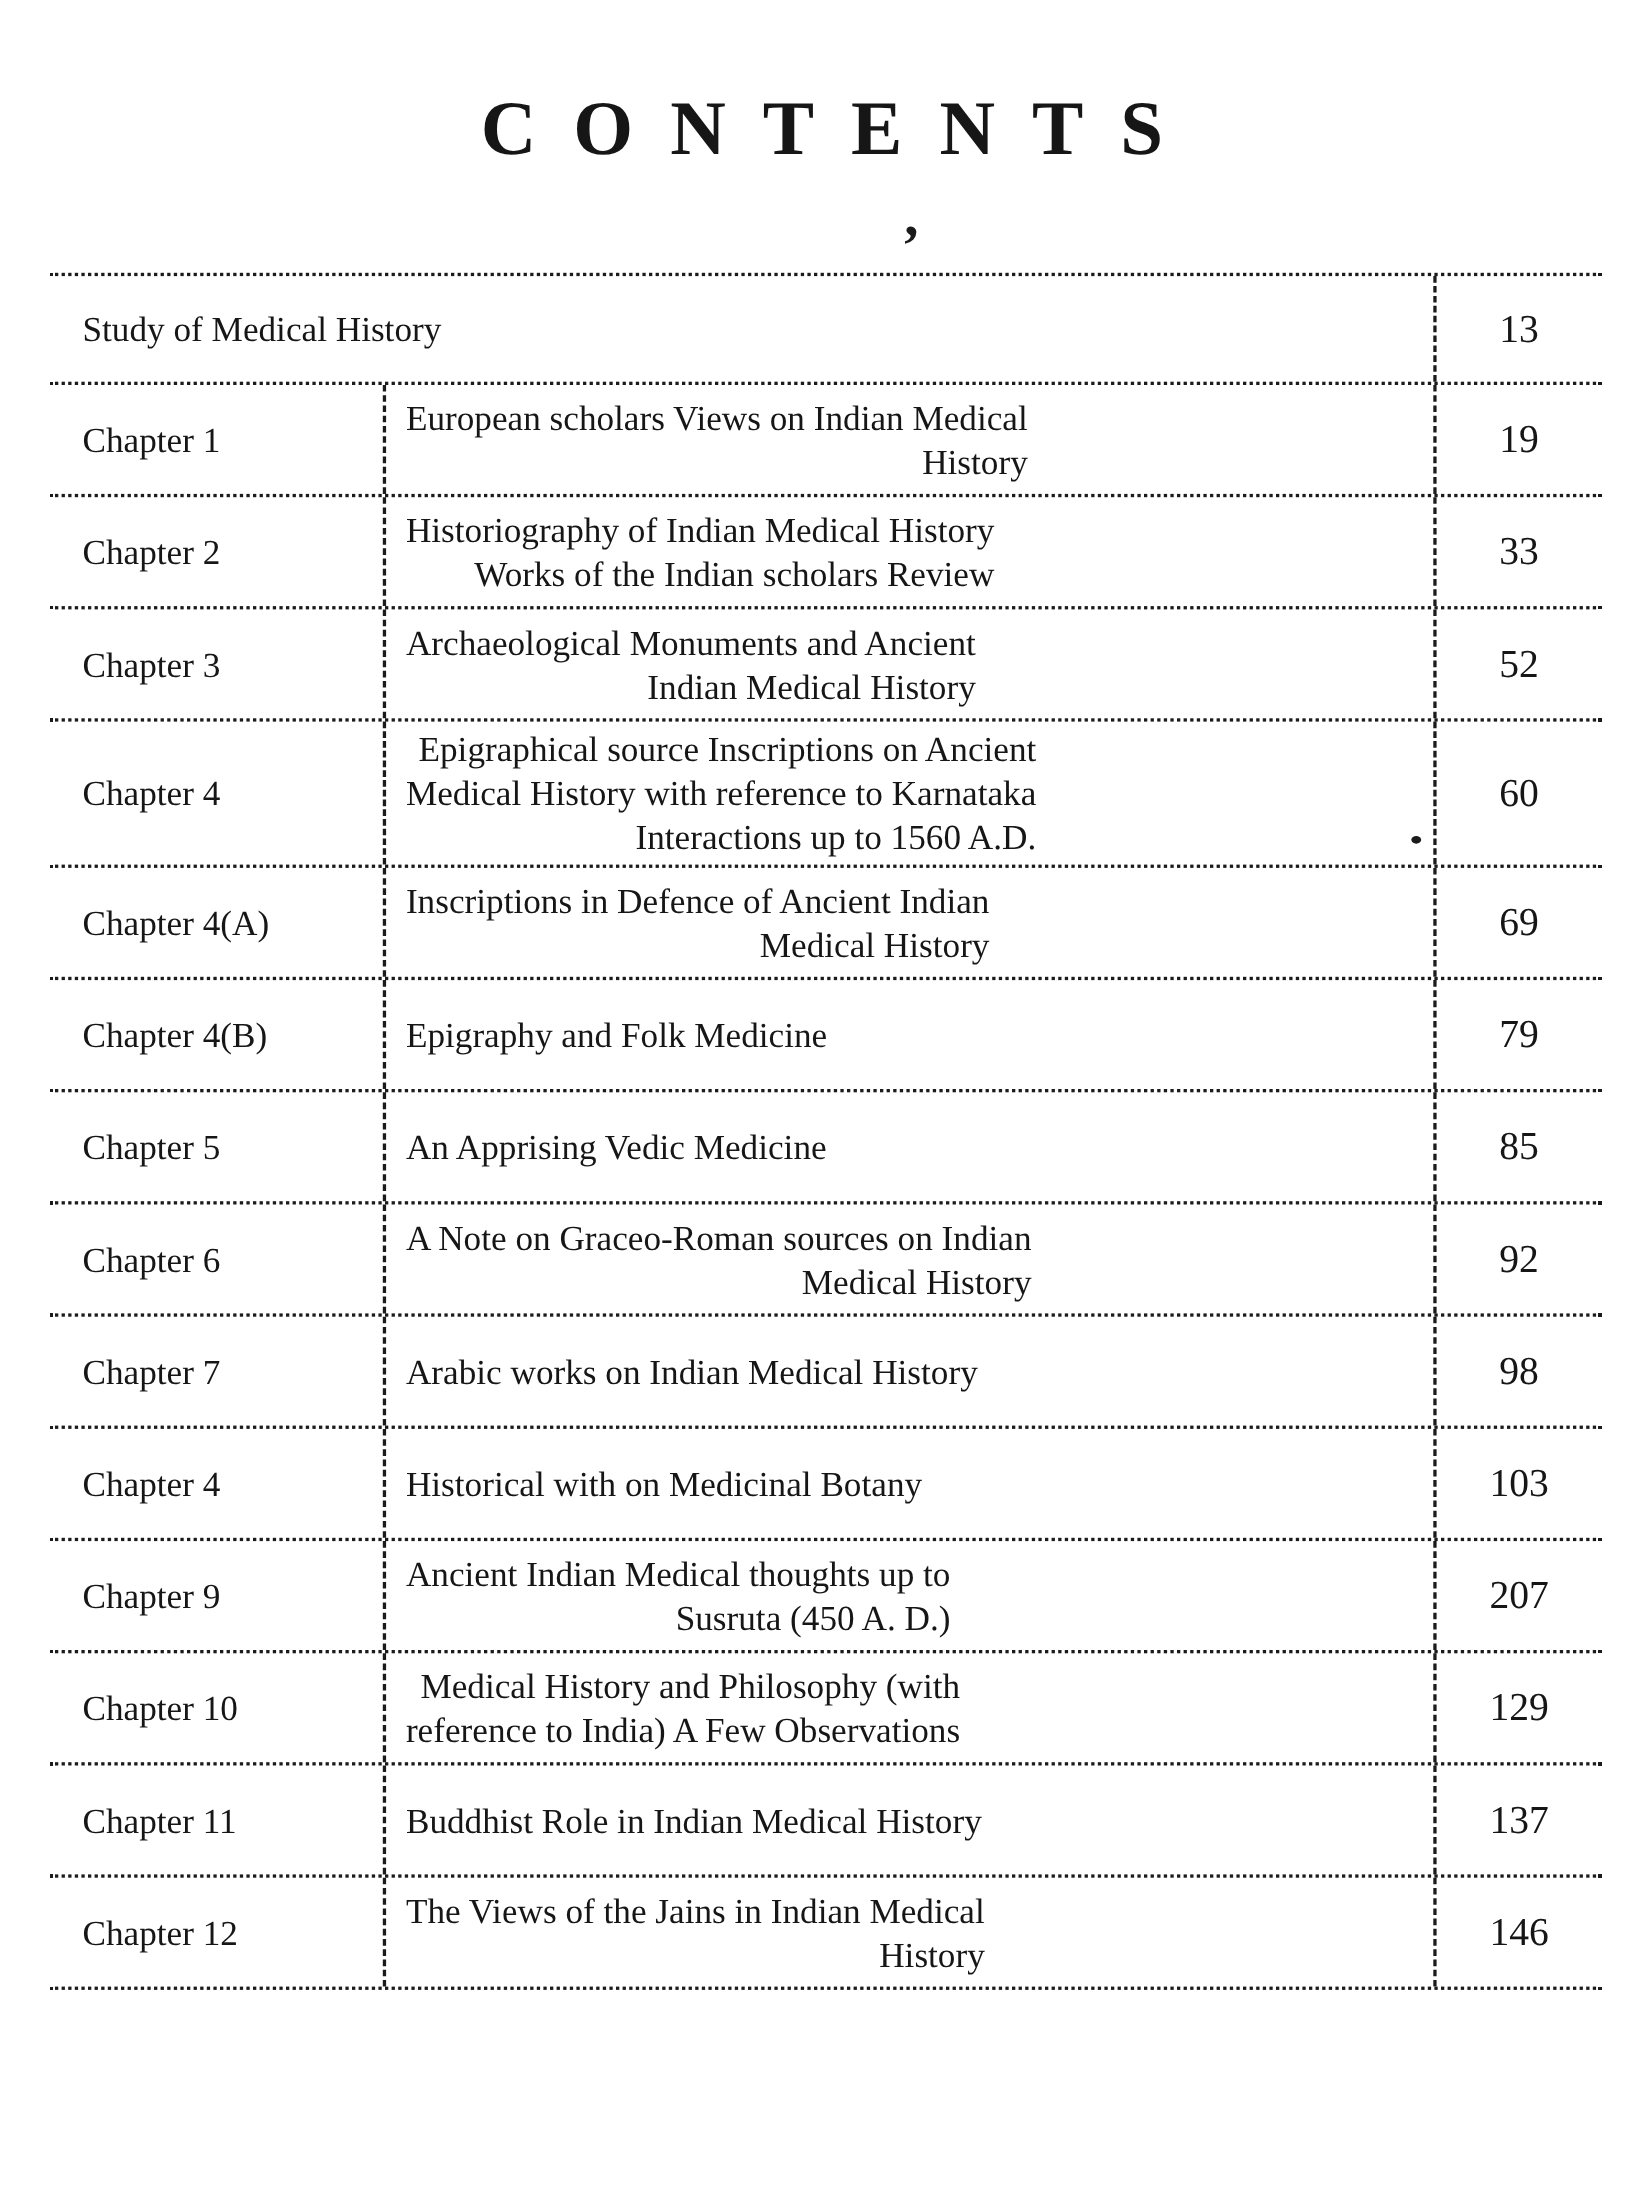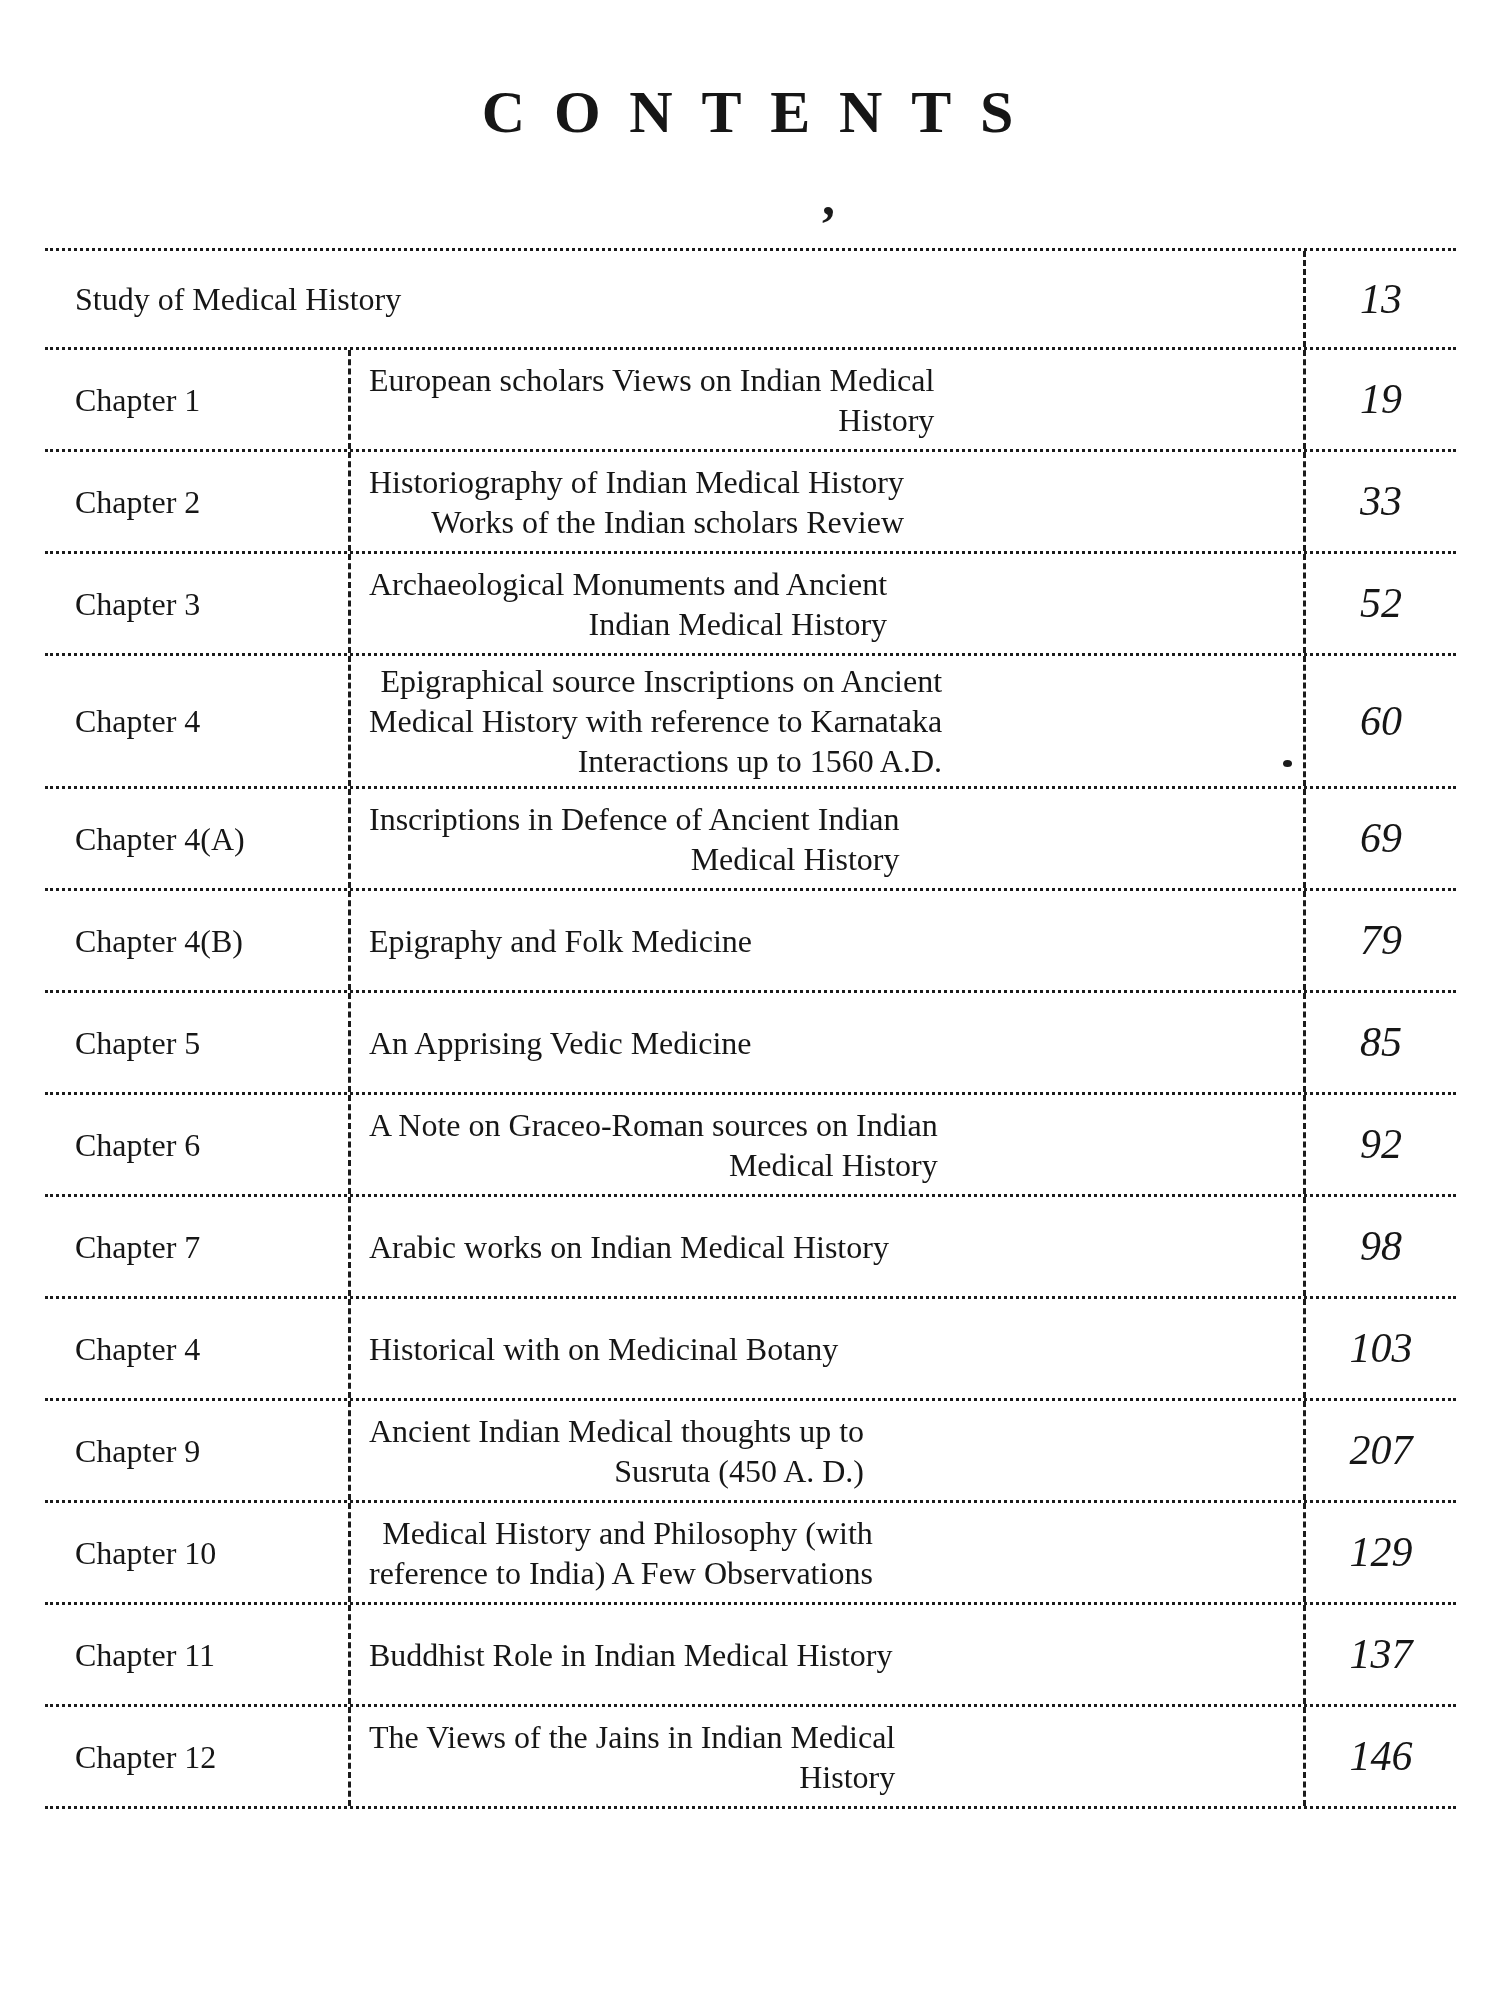--- a/index.html
+++ b/index.html
@@ -16,21 +16,21 @@
     color: #161616;
     overflow: hidden;
   }
   .title {
     position: absolute;
     top: 78px;
     left: 0;
     width: 100%;
     margin: 0;
     text-align: center;
-    font-size: 60px;
+    font-size: 70px;
     font-weight: 700;
     letter-spacing: 0.48em;
     padding-left: 0.40em; 
     box-sizing: border-box;
   }
   .title-mark {
     position: absolute;
     left: 822px;
     top: 168px;
     font-size: 52px;
@@ -73,23 +73,22 @@
     white-space: pre-line;
     text-align: right;
   }
   .cell.span-label {
     grid-column: 1 / 3;
     padding-left: 30px;
   }
   .cell.pagenum {
     border-left: 3px dashed #1b1b1b;
     justify-content: center;
-    font-size: 42px;
+    font-size: 36px;
     padding: 4px 6px;
-    font-style: italic;
   }
   .row-front {
     min-height: 96px;
   }
   .ink-speck {
     position: absolute;
     background: #1b1b1b;
     border-radius: 50%;
   }
   .speck-ch4 {

